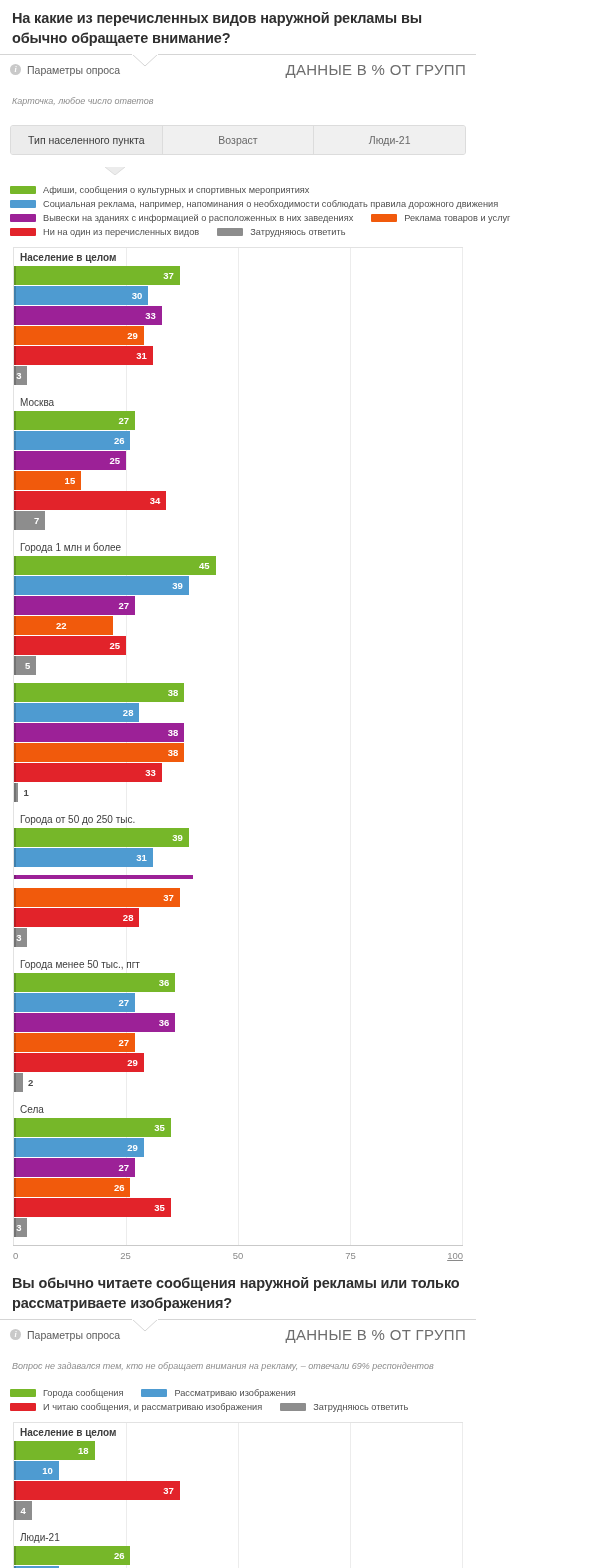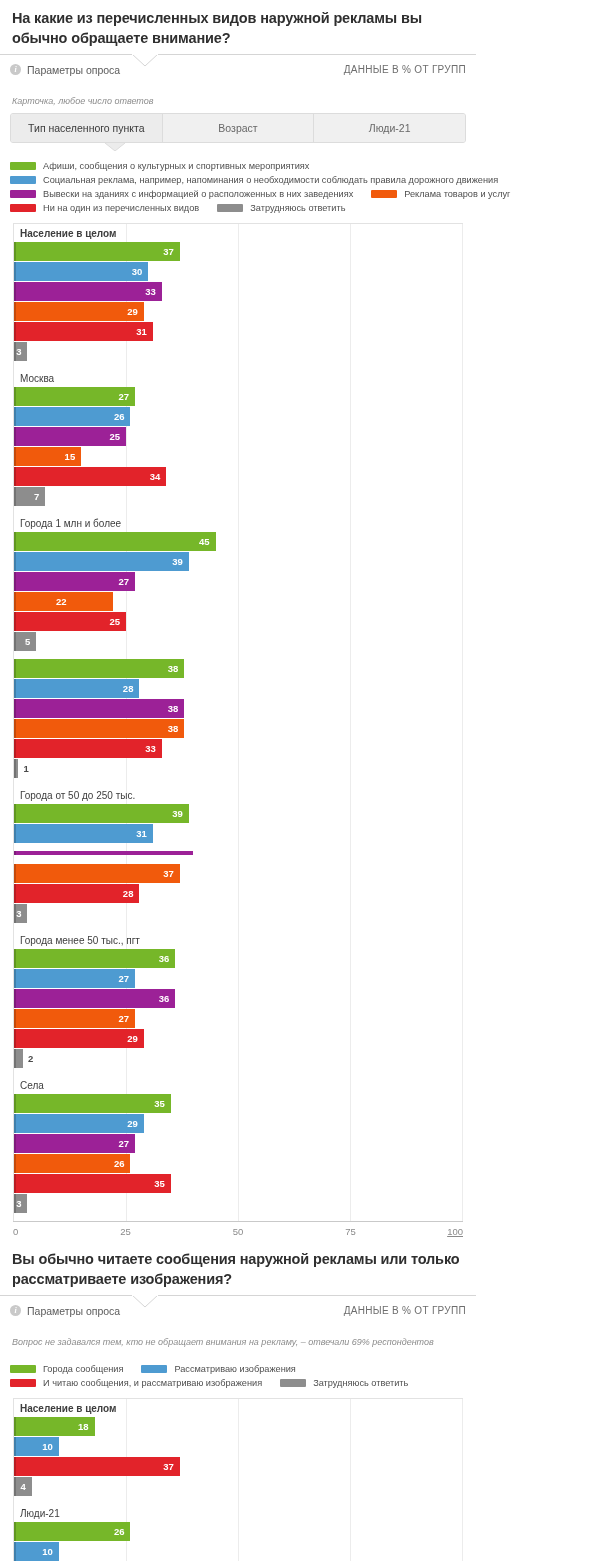--- a/index.html
+++ b/index.html
@@ -47,32 +47,32 @@
     font-size: 10.5px; color: #5b5b5b;
   }
   .info-dot {
     width: 11px; height: 11px; border-radius: 50%;
     background: #c9c9c9; color: #fff;
     font-size: 8px; line-height: 11px; text-align: center;
     font-weight: bold; font-style: italic;
     font-family: "Liberation Serif", serif;
   }
   .params-right {
-    font-size: 10px; color: #6d6d6d; letter-spacing: 0.3px;
+    font-size: 15px; color: #6d6d6d; letter-spacing: 0.3px;
   }
 
   .note {
     font-size: 9px; font-style: italic; color: #8d8d8d;
     padding: 12px 12px 7px 12px;
   }
 
   
   .tabs {
     display: flex;
-    margin: 0 10px;
+    margin: 12px 10px;
     border: 1px solid #dcdcdc;
     border-radius: 3px;
     overflow: hidden;
     background: #f2f2f2;
     position: relative;
   }
   .tab {
     flex: 1;
     text-align: center;
     font-size: 10.5px;

